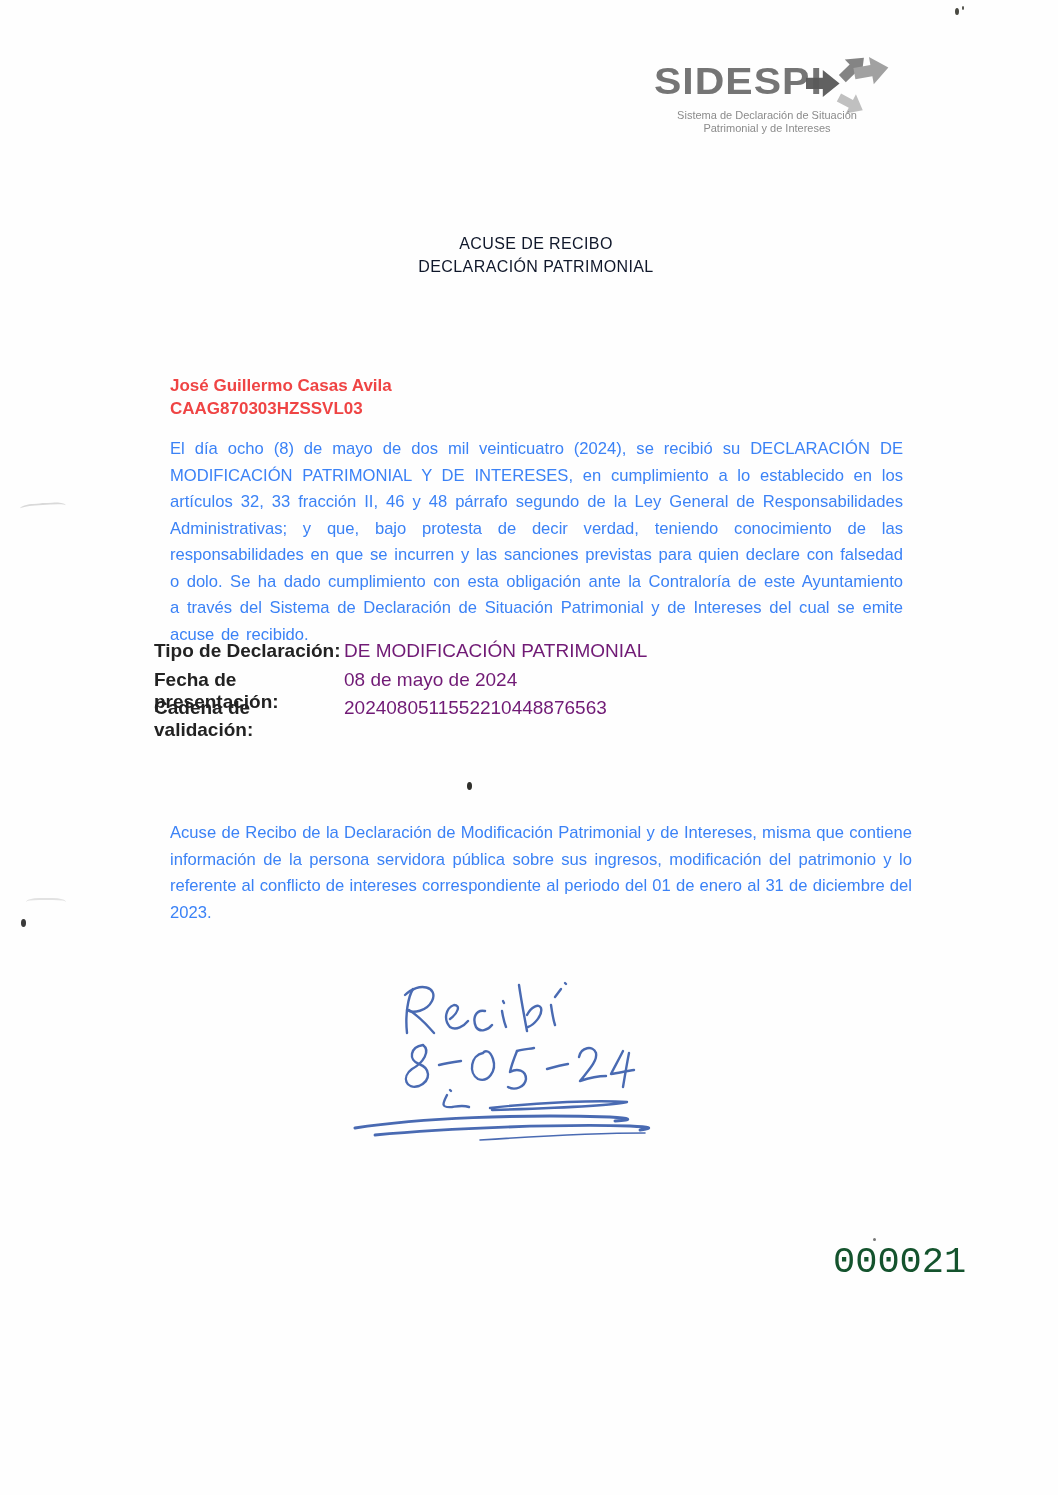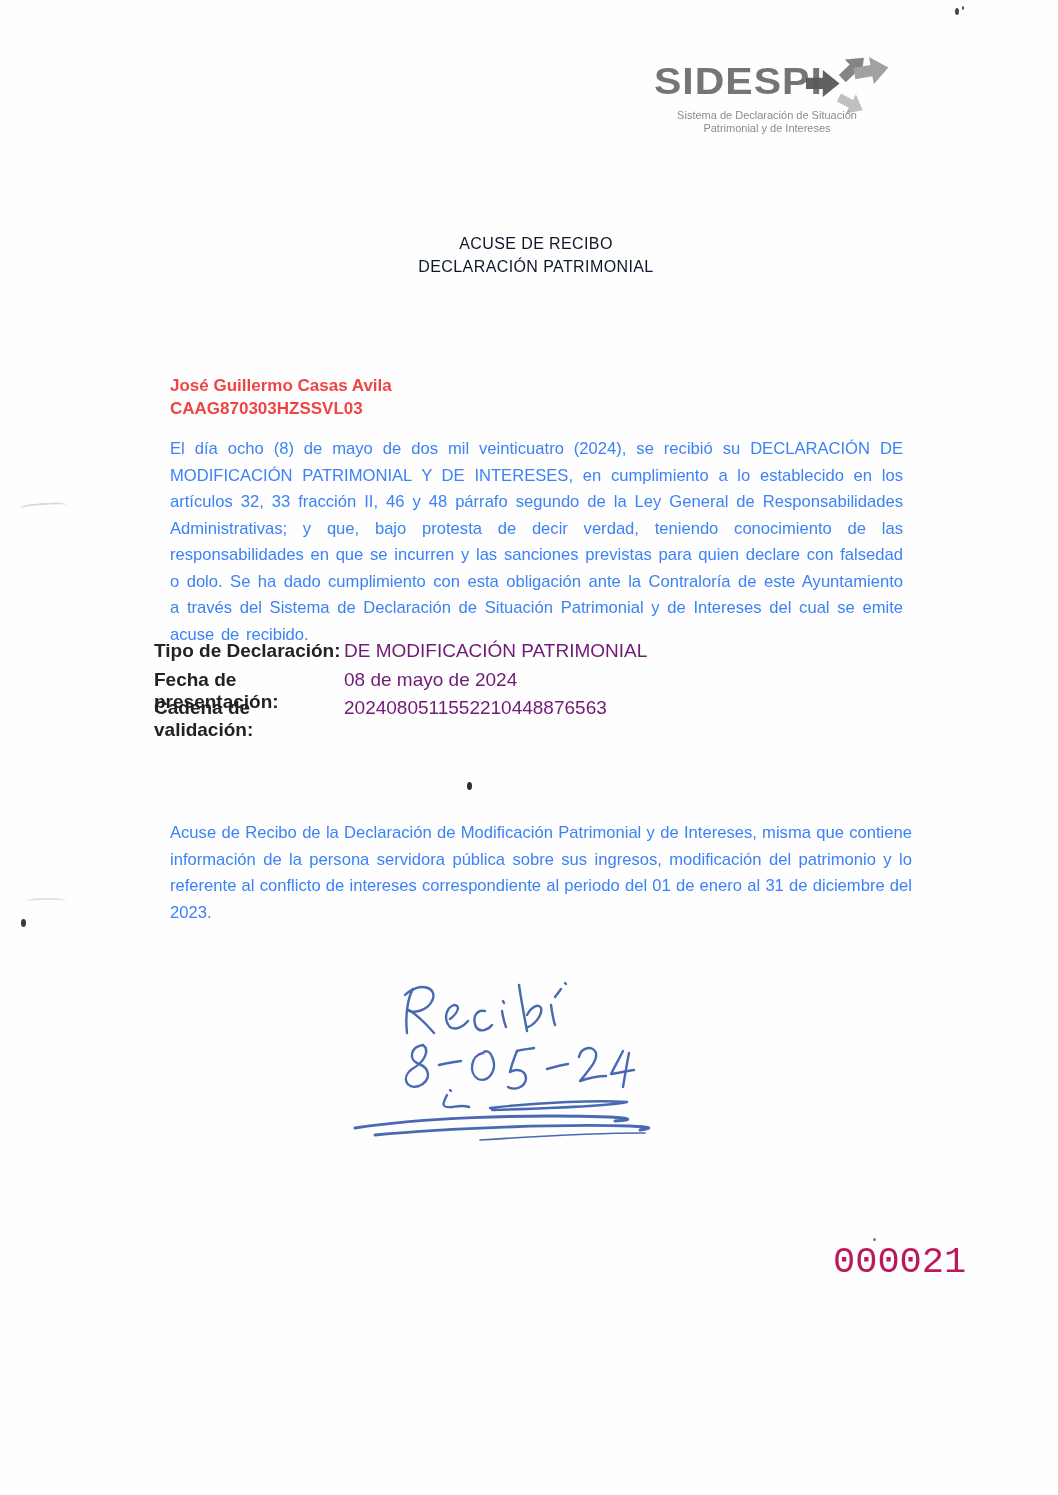--- a/index.html
+++ b/index.html
@@ -71,21 +71,21 @@
     position: absolute; left: 170px; top: 943px;
     font-size: 17px; font-weight: 700; letter-spacing: 0.2px;
     color: #222;
   }
 
   
   .folio-stamp {
     position: absolute; left: 833px; top: 1241px;
     font-family: "Liberation Mono", monospace;
     font-size: 37px; font-weight: 400; letter-spacing: 0px;
-    color: #be185d;
+    color: #14532d;
     filter: blur(0.25px);
   }
 
   
   .speck { position: absolute; background: #4a4a42; border-radius: 50%; }
   .speck-tr-1 { left: 955px; top: 8px;  width: 4px; height: 7px; }
   .speck-tr-2 { left: 962px; top: 6px;  width: 2px; height: 4px; }
   .ink-dot    { left: 467px; top: 782px; width: 5px; height: 8px; background: #30302c; }
   .speck-stamp{ left: 873px; top: 1238px; width: 3px; height: 3px; background: #777; }
   .pencil-mark {

